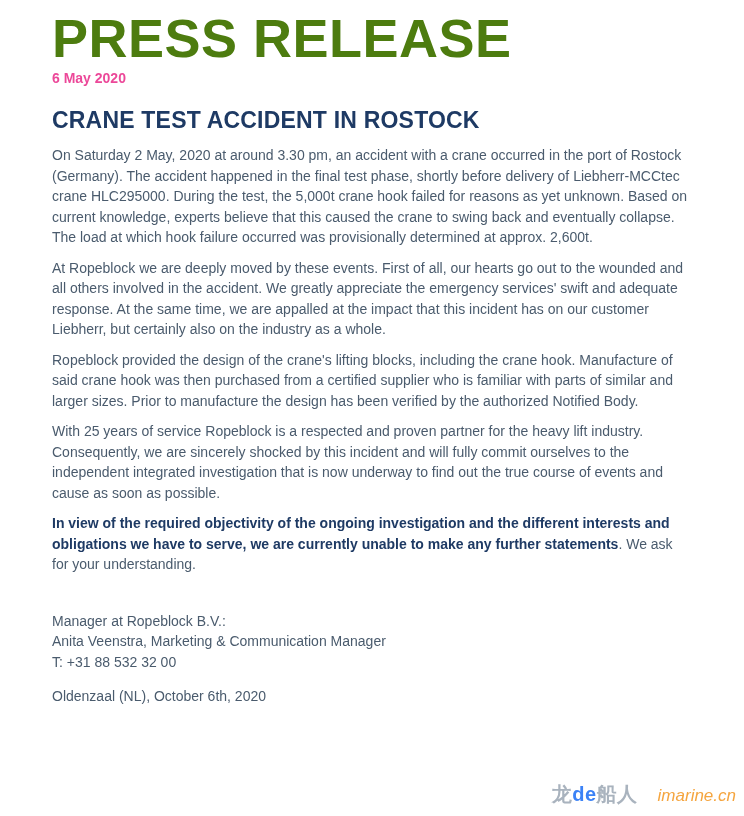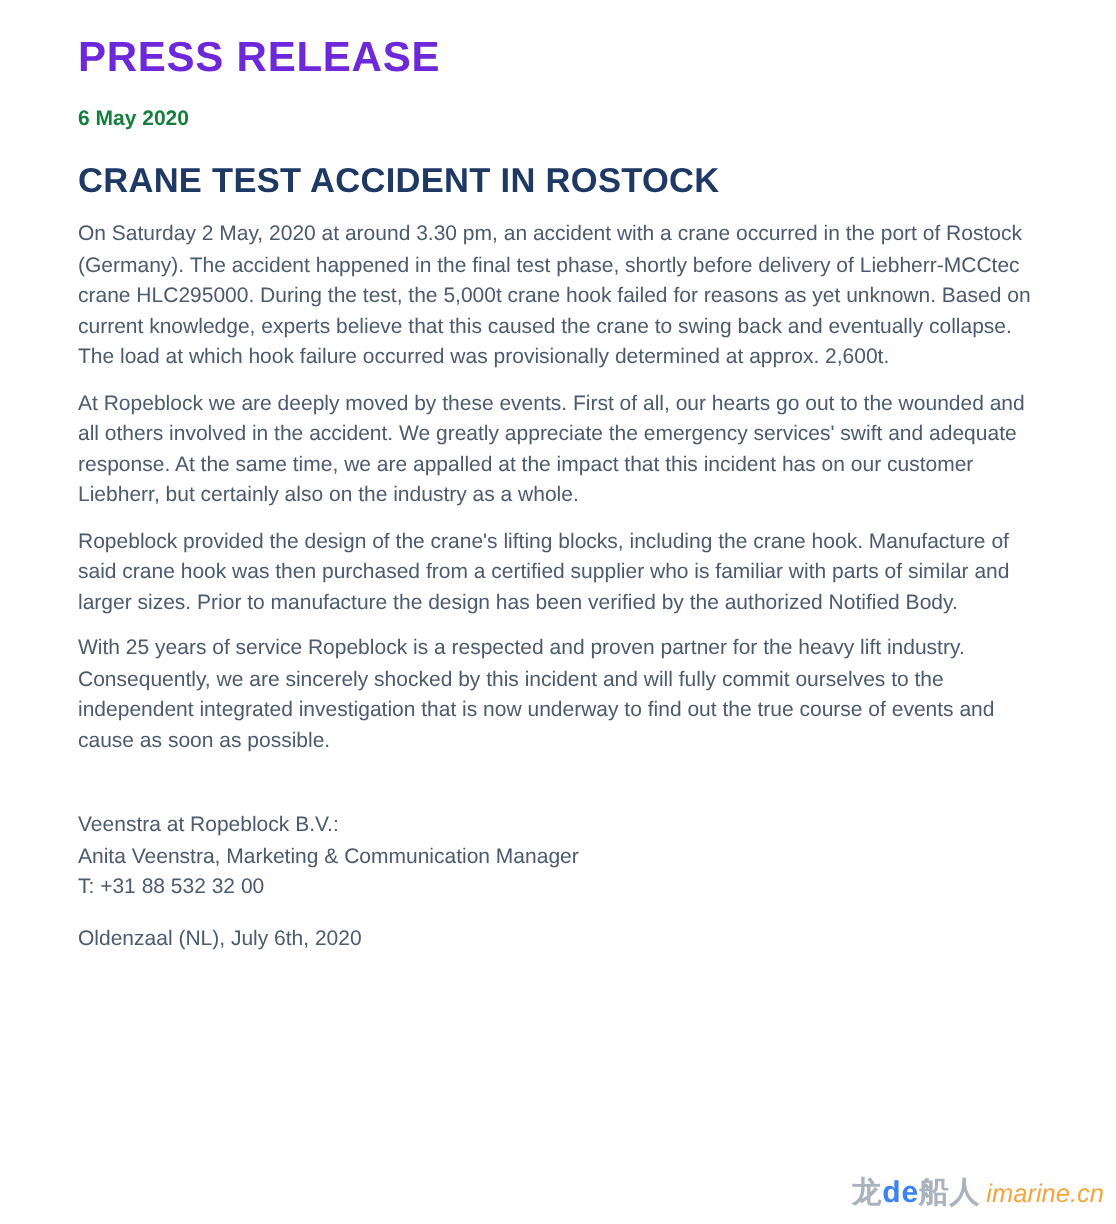--- a/index.html
+++ b/index.html
@@ -16,32 +16,32 @@
   }
   .page {
     position: relative;
     width: 744px;
     height: 816px;
     box-sizing: border-box;
     padding: 16px 52px 0 52px;
   }
   .doc-title {
     margin: 0;
-    font-size: 28px;
+    font-size: 54px;
     line-height: 44px;
     font-weight: 700;
     letter-spacing: 0.5px;
-    color: #6d28d9;
+    color: #4d7c0f;
   }
   .doc-date {
     margin: 10px 0 0 0;
     font-size: 14px;
     line-height: 17px;
     font-weight: 600;
-    color: #15803d;
+    color: #ec4899;
   }
   .headline {
     margin: 22px 0 13px 0;
     font-size: 23px;
     line-height: 23px;
     font-weight: 700;
     letter-spacing: 0.2px;
     color: #1E3A64;
   }
   .body-copy p {
@@ -77,45 +77,48 @@
     color: #A9B3BE;
     letter-spacing: 0.5px;
   }
   .wm-cjk.wm-orange {
     color: #3b82f6;
   }
   .wm-site {
     font-size: 17px;
     font-style: italic;
     color: #F5A53F;
-    margin-left: 4px;
+    margin-left: 20px;
   }
 </style>
 </head>
 <body>
 
 <div class="page">
 
   <h1 class="doc-title">PRESS RELEASE</h1>
 
   <div class="doc-date">6 May 2020</div>
 
   <h2 class="headline">CRANE TEST ACCIDENT IN ROSTOCK</h2>
 
   <div class="body-copy">
     <p>On Saturday 2 May, 2020 at around 3.30 pm, an accident with a crane occurred in the port of Rostock (Germany). The accident happened in the final test phase, shortly before delivery of Liebherr-MCCtec crane HLC295000. During the test, the 5,000t crane hook failed for reasons as yet unknown. Based on current knowledge, experts believe that this caused the crane to swing back and eventually collapse. The load at which hook failure occurred was provisionally determined at approx. 2,600t.</p>
     <p>At Ropeblock we are deeply moved by these events. First of all, our hearts go out to the wounded and all others involved in the accident. We greatly appreciate the emergency services' swift and adequate response. At the same time, we are appalled at the impact that this incident has on our customer Liebherr, but certainly also on the industry as a whole.</p>
     <p>Ropeblock provided the design of the crane's lifting blocks, including the crane hook. Manufacture of said crane hook was then purchased from a certified supplier who is familiar with parts of similar and larger sizes. Prior to manufacture the design has been verified by the authorized Notified Body.</p>
     <p>With 25 years of service Ropeblock is a respected and proven partner for the heavy lift industry. Consequently, we are sincerely shocked by this incident and will fully commit ourselves to the independent integrated investigation that is now underway to find out the true course of events and cause as soon as possible.</p>
+    <p>
+      <span class="statement-bold">In view of the required objectivity of the ongoing investigation and the different interests and obligations we have to serve, we are currently unable to make any further statements</span><span>. We ask for your understanding.</span>
+    </p>
 
     <div class="contact-block">
-      <p>Veenstra at Ropeblock B.V.:</p>
+      <p>Manager at Ropeblock B.V.:</p>
       <p>Anita Veenstra, Marketing &amp; Communication Manager</p>
       <p>T: +31 88 532 32 00</p>
-      <p class="location-line">Oldenzaal (NL), July 6th, 2020</p>
+      <p class="location-line">Oldenzaal (NL), October 6th, 2020</p>
     </div>
   </div>
 
   <div class="watermark">
     <span class="wm-cjk">龙</span><span class="wm-cjk wm-orange">de</span><span class="wm-cjk">船人</span><span class="wm-site">imarine.cn</span>
   </div>
 
 </div>
 
 </body></html>

